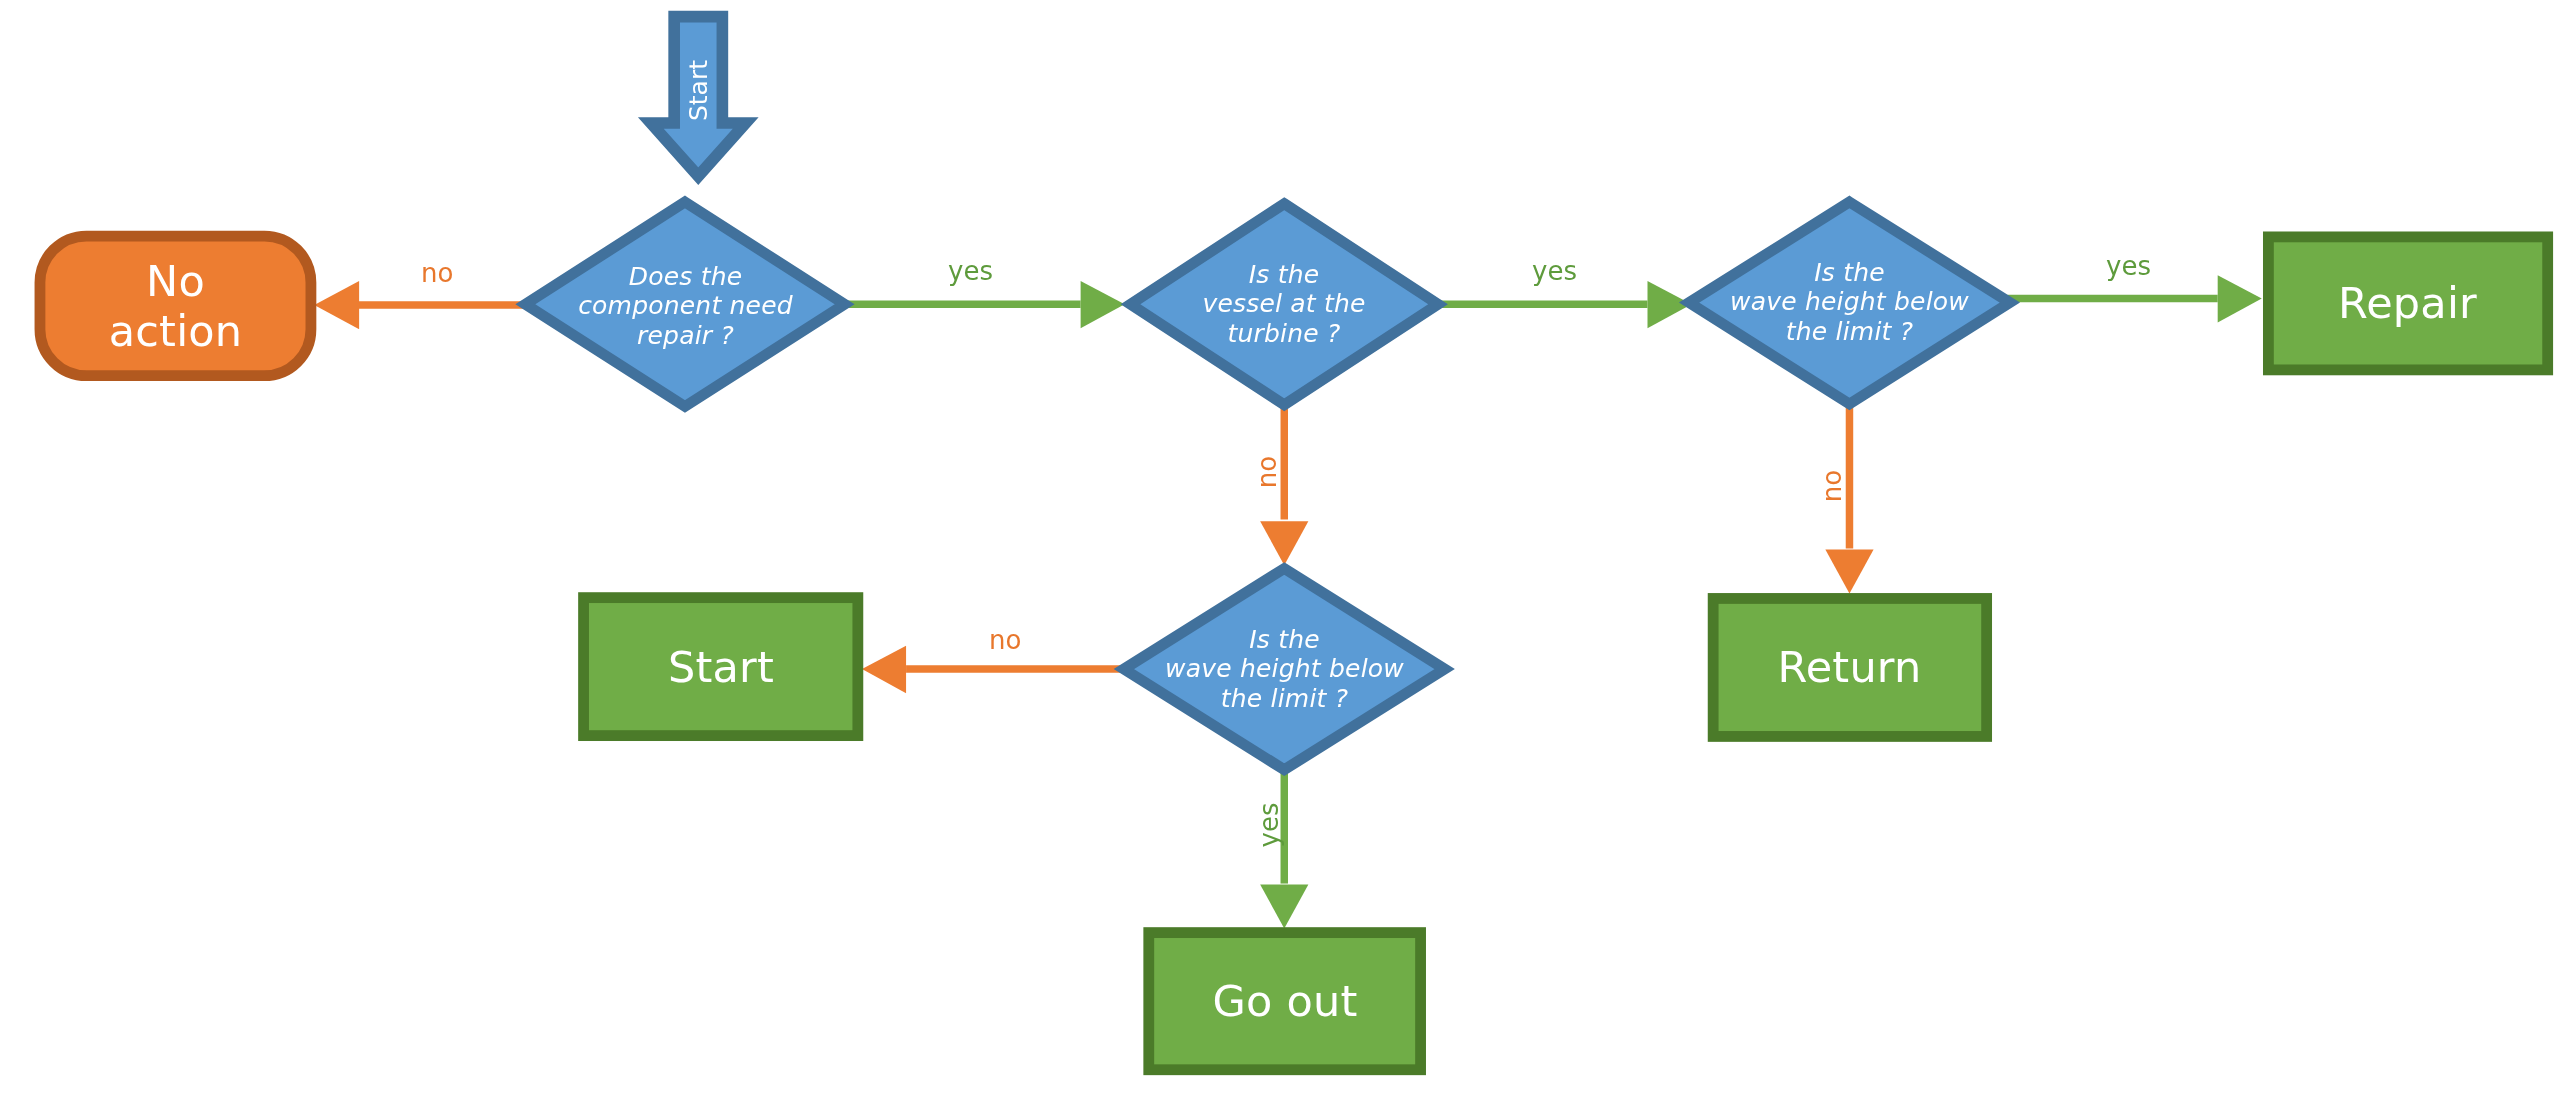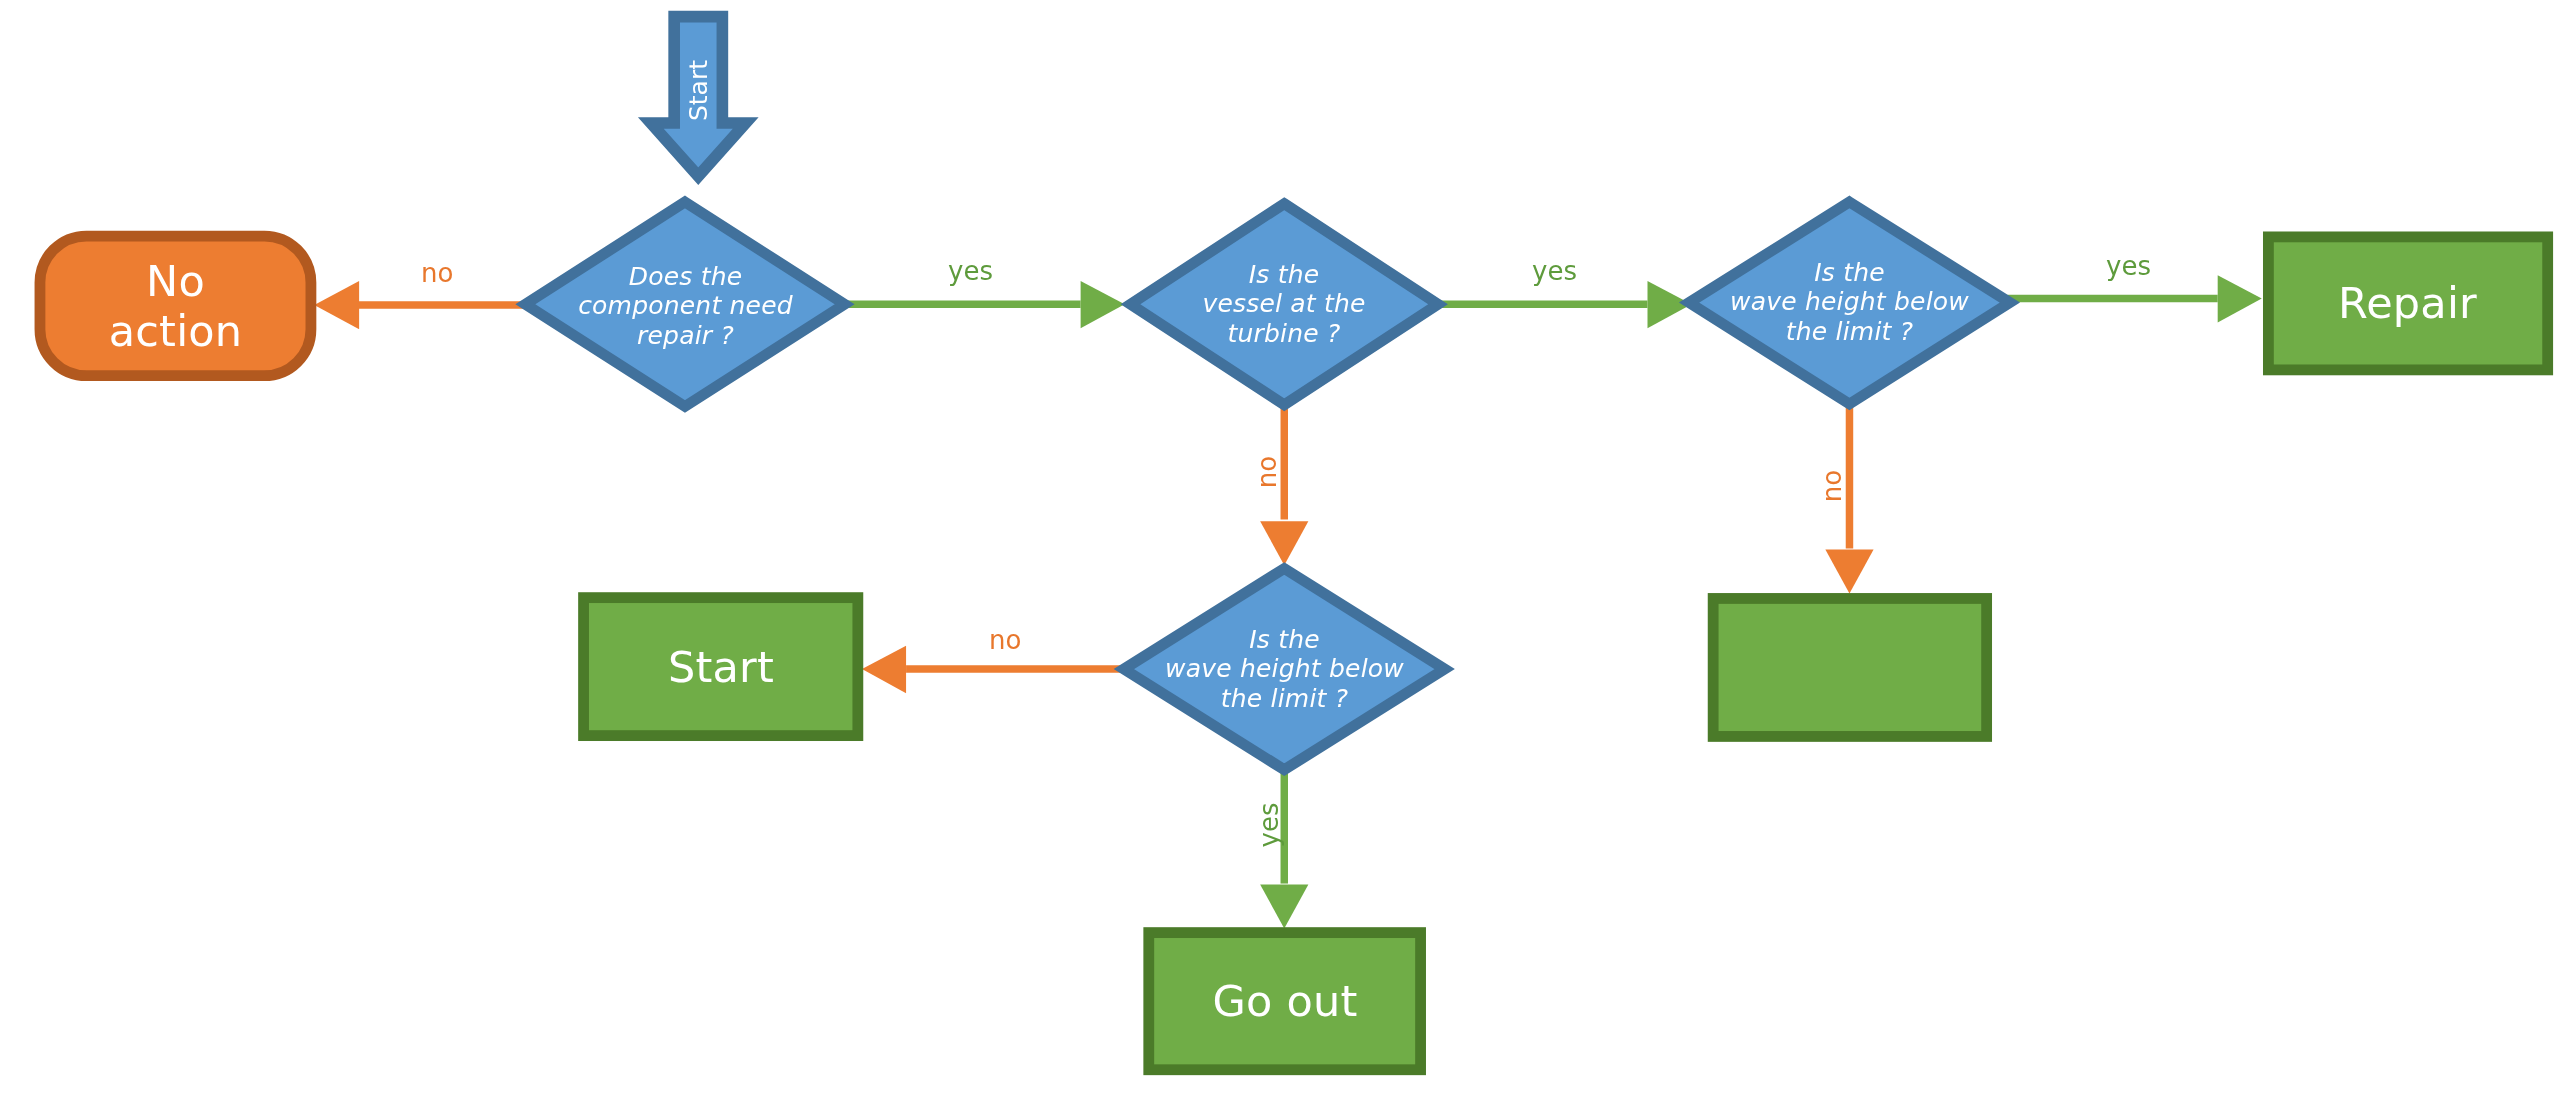--- a/index.html
+++ b/index.html
@@ -155,20 +155,21 @@
 
   <div class="node-label decision-text" style="left:1139px; top:611px; width:291px; height:116px;">Is the
 wave height below
 the limit ?</div>
 
   <div class="node-label terminal-text" style="left:40px; top:236px; width:271px; height:140px;">No
 action</div>
 
   <div class="node-label terminal-text" style="left:2268px; top:237px; width:279px; height:133px;">Repair</div>
 
+  <div class="node-label terminal-text" style="left:1713px; top:598px; width:273px; height:138px;">Return</div>
 
   <div class="node-label terminal-text" style="left:584px; top:598px; width:274px; height:138px;">Start</div>
 
   <div class="node-label terminal-text" style="left:1149px; top:933px; width:272px; height:137px;">Go out</div>
 
   <div class="edge-label no" style="left:421px; top:258px;">no</div>
 
   <div class="edge-label yes" style="left:948px; top:256px;">yes</div>
 
   <div class="edge-label yes" style="left:1532px; top:256px;">yes</div>

